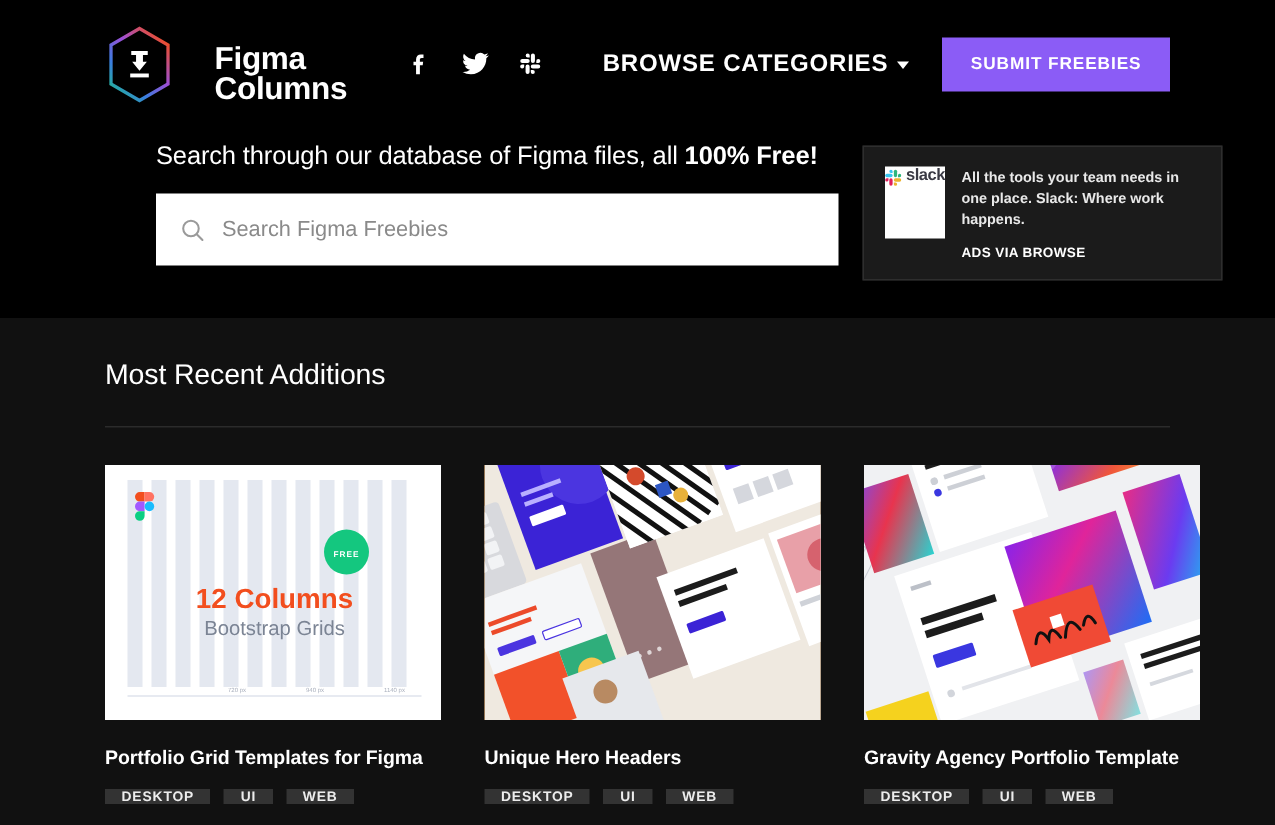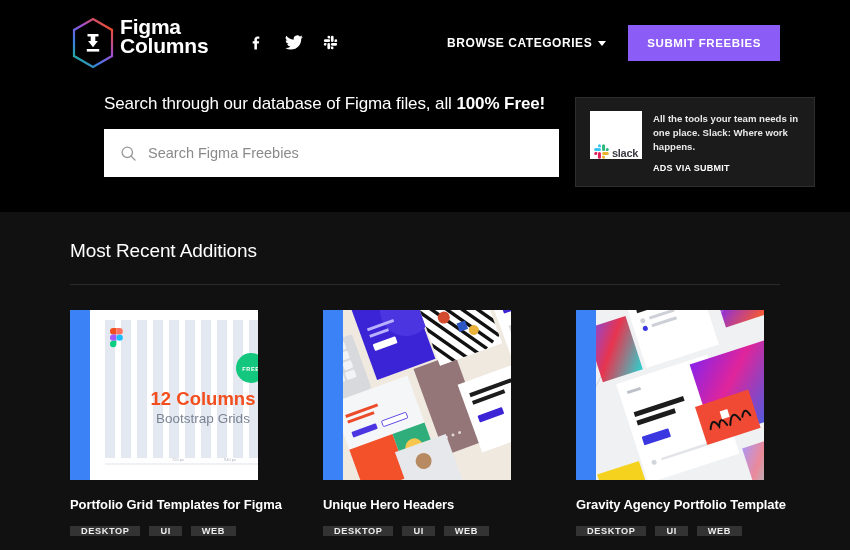--- a/index.html
+++ b/index.html
@@ -19,21 +19,21 @@
   }
 
   
   .site-header {
     display: flex;
     align-items: center;
     padding: 14px 70px 0 70px;
     height: 72px;
   }
 
-  .brand { display: flex; align-items: flex-start; gap: 4px; }
+  .brand { display: flex; align-items: flex-end; gap: 27px; }
 
   .hex-logo { width: 46px; height: 52px; position: relative; flex: none; }
   .hex-logo svg { display: block; }
 
   .brand-word {
     color: #ffffff;
     font-size: 21px;
     font-weight: 700;
     line-height: 0.92;
     letter-spacing: -0.2px;
@@ -57,21 +57,21 @@
 
   .header-right {
     margin-left: auto;
     display: flex;
     align-items: center;
     gap: 22px;
   }
 
   .browse-cats {
     color: #ffffff;
-    font-size: 12px;
+    font-size: 16px;
     font-weight: 700;
     letter-spacing: 0.55px;
     text-transform: uppercase;
     display: flex;
     align-items: center;
     gap: 6px;
     cursor: pointer;
     white-space: nowrap;
   }
   .caret {
@@ -142,25 +142,25 @@
     background: #1b1b1b;
     border: 1px solid #2e2e2e;
     width: 240px;
     flex: none;
     padding: 13px 14px;
     display: flex;
     gap: 11px;
     margin-top: 3px;
   }
   .ad-thumb {
-    width: 52px; height: 48px;
+    width: 40px; height: 48px;
     background: #ffffff;
     flex: none;
     display: flex;
-    align-items: flex-end;
+    align-items: flex-start;
     justify-content: center;
     gap: 3px;
   }
   .ad-thumb svg { display: block; }
   .ad-thumb .slack-word {
     font-size: 11px;
     font-weight: 700;
     color: #3a3a44;
     letter-spacing: -0.3px;
   }
@@ -203,28 +203,27 @@
 
   
   .card-grid {
     display: flex;
     gap: 27px;
     margin-top: 25px;
   }
   .card { width: 226px; flex: none; }
 
   .card-thumb {
-    width: 188px;
+    width: 224px;
     height: 170px;
     overflow: hidden;
     position: relative;
-    background: #3b82f6;
+    background: #fdba74;
     cursor: pointer;
     display: block;
-    padding-left: 20px;
   }
   .card-thumb svg { display: block; width: 226px; height: 170px; }
 
   .card-title {
     color: #ffffff;
     font-size: 13px;
     font-weight: 700;
     margin-top: 17px;
     letter-spacing: -0.05px;
     cursor: pointer;
@@ -328,21 +327,21 @@
           <path d="M8.7 6.3a2.4 2.4 0 0 1 0 4.8h-6a2.4 2.4 0 1 1 0-4.8z" fill="#36c5f0"></path>
           <path d="M18.9 8.7a2.4 2.4 0 1 1 2.4 2.4h-2.4z" fill="#2eb67d"></path>
           <path d="M17.7 8.7a2.4 2.4 0 0 1-4.8 0v-6a2.4 2.4 0 1 1 4.8 0z" fill="#2eb67d"></path>
           <path d="M15.3 18.9a2.4 2.4 0 1 1-2.4 2.4v-2.4z" fill="#ecb22e"></path>
           <path d="M15.3 17.7a2.4 2.4 0 0 1 0-4.8h6a2.4 2.4 0 1 1 0 4.8z" fill="#ecb22e"></path>
         </svg>
         <span class="slack-word">slack</span>
       </div>
       <div class="ad-body">
         <div class="ad-text">All the tools your team needs in one place. Slack: Where work happens.</div>
-        <div class="ad-via">ADS VIA SUBMIT</div>
+        <div class="ad-via">ADS VIA BROWSE</div>
       </div>
     </div>
   </div>
 </div>
 
 <div class="content-band">
 
   <div class="section-head">
     <div class="section-title">Most Recent Additions</div>
     <div class="section-rule"></div>

